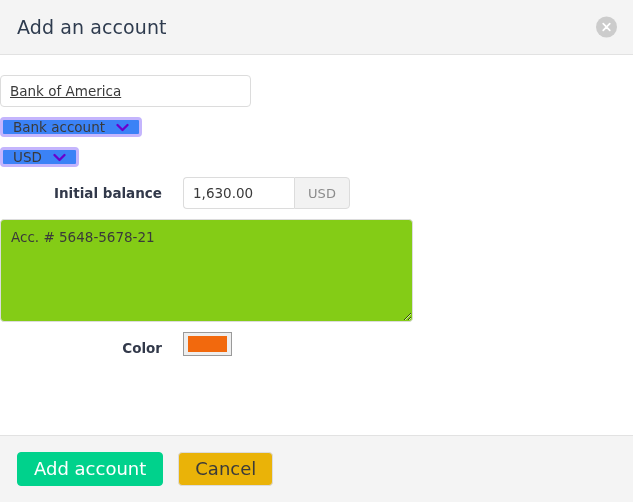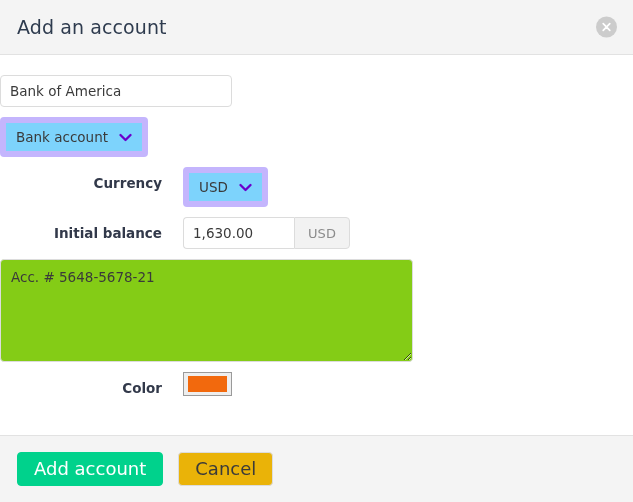--- a/index.html
+++ b/index.html
@@ -90,30 +90,30 @@
     height: 32px;
     border: 1px solid #dcdcdc;
     border-radius: 4px;
     background: #ffffff;
     padding: 0 9px;
     font-size: 13.5px;
     color: #3a3a3a;
     font-family: inherit;
     outline: none;
   }
-  input.txt.title-input { width: 232px; }
+  input.txt.title-input { width: 251px; text-decoration: underline; }
 
   
   .select-wrap {
     display: inline-flex;
     align-items: center;
-    height: 40px;
-    border: 6px solid #c4b5fd;
-    border-radius: 4px;
-    background: #7dd3fc;
+    height: 20px;
+    border: 3px solid #c4b5fd;
+    border-radius: 4px;
+    background: #3b82f6;
     padding: 0 10px 0 10px;
     cursor: pointer;
   }
   .select-wrap .sel-text {
     font-size: 13.5px;
     color: #3a3a3a;
     padding-right: 11px;
   }
   .select-wrap .chev { display: flex; align-items: center; }
 
@@ -233,21 +233,20 @@
           <span class="chev">
             <svg width="13" height="9" viewBox="0 0 13 9">
               <path d="M1.5 2 L6.5 7 L11.5 2" stroke="#6a00cc" stroke-width="2.3" fill="none" stroke-linecap="round" stroke-linejoin="round"></path>
             </svg>
           </span>
         </div>
       </div>
     </div>
 
     <div class="form-row">
-      <div class="form-label">Currency</div>
       <div class="form-control-wrap">
         <div class="select-wrap">
           <span class="sel-text">USD</span>
           <span class="chev">
             <svg width="13" height="9" viewBox="0 0 13 9">
               <path d="M1.5 2 L6.5 7 L11.5 2" stroke="#6a00cc" stroke-width="2.3" fill="none" stroke-linecap="round" stroke-linejoin="round"></path>
             </svg>
           </span>
         </div>
       </div>

